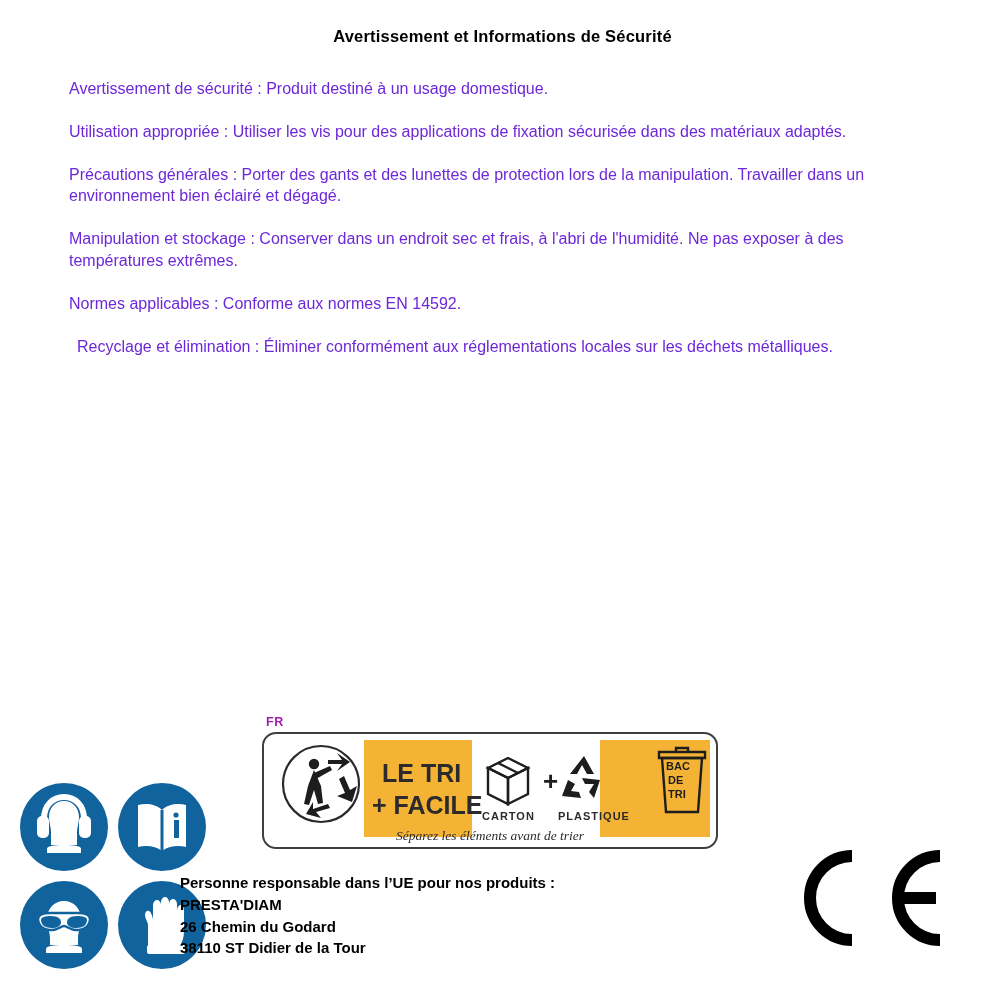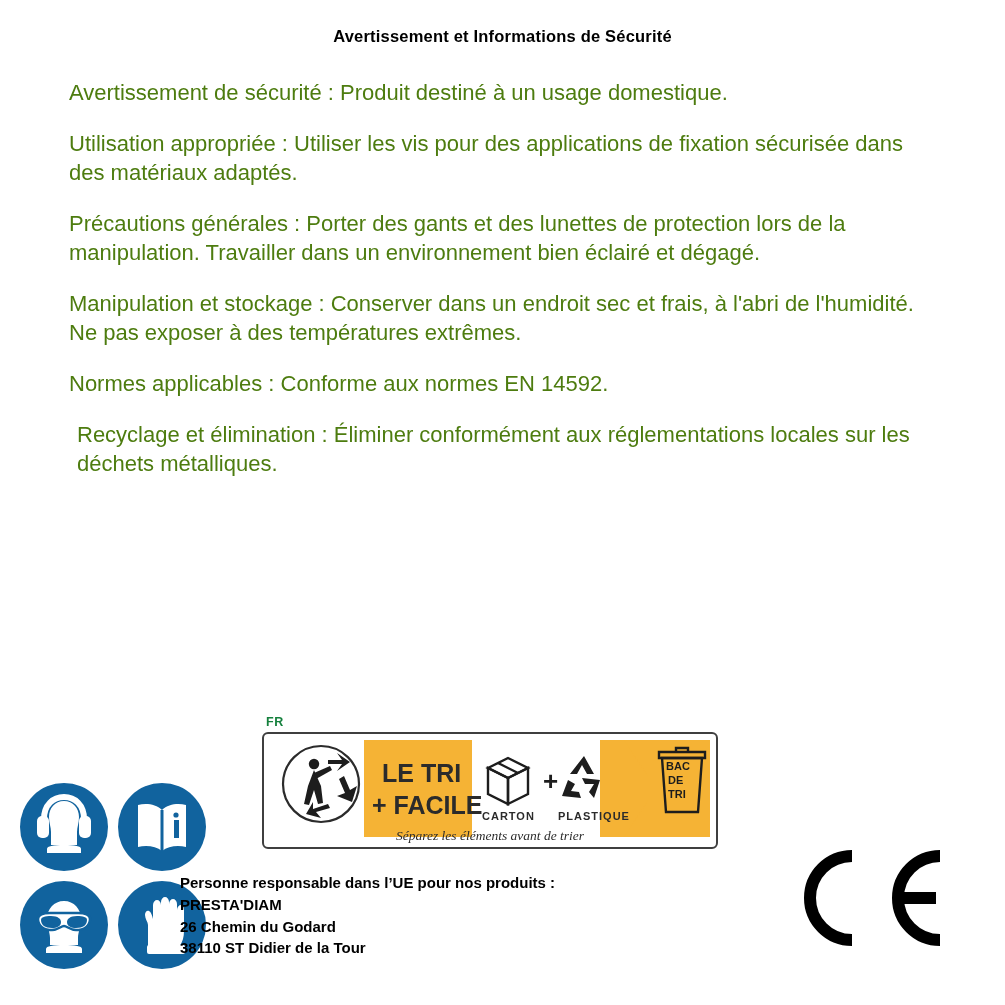--- a/index.html
+++ b/index.html
@@ -31,24 +31,24 @@
     font-weight: bold;
     letter-spacing: 0.2px;
   }
   .body-block {
     position: absolute;
     top: 78px;
     left: 69px;
     width: 862px;
   }
   .para {
-    font-size: 22px;
+    font-size: 16px;
     line-height: 1.32;
     margin: 0 0 22px 0;
-    color: #4d7c0f;
+    color: #6d28d9;
   }
   .para:last-child { margin-bottom: 0; margin-left: 8px; }
 
   
   .picto-cluster {
     position: absolute;
     left: 20px;
     top: 783px;
     width: 200px;
     height: 200px;
@@ -73,31 +73,31 @@
     top: 715px;
     width: 456px;
     height: 132px;
   }
   .triman .fr-tag {
     position: absolute;
     left: 4px;
     top: 0px;
     font-size: 12.5px;
     font-weight: bold;
-    color: #15803d;
+    color: #a21caf;
     letter-spacing: 0.5px;
   }
   .triman-box {
     position: absolute;
     left: 0;
     top: 17px;
     width: 452px;
     height: 113px;
     border: 2px solid #3f3f3f;
-    border-radius: 6px;
+    border-radius: 14px;
     background: #ffffff;
     overflow: hidden;
   }
 
   
   .ce-mark {
     position: absolute;
     left: 800px;
     top: 848px;
     width: 150px;

